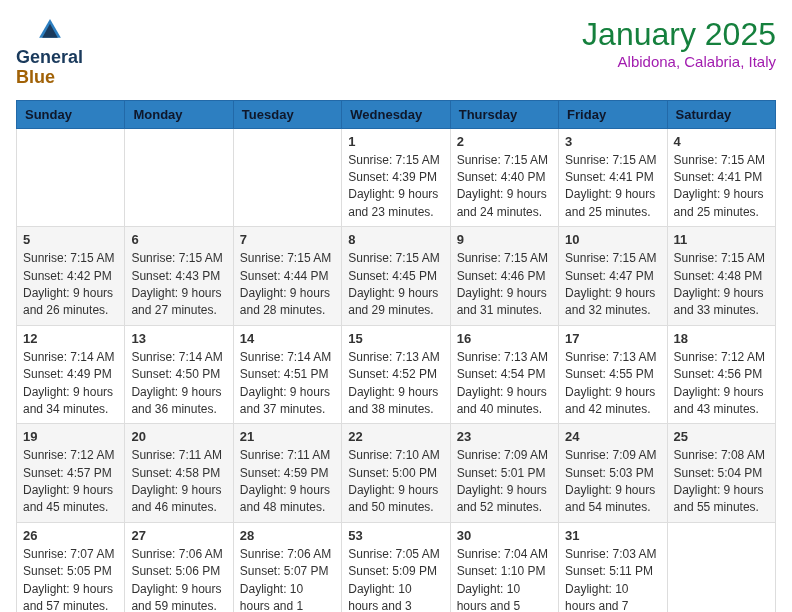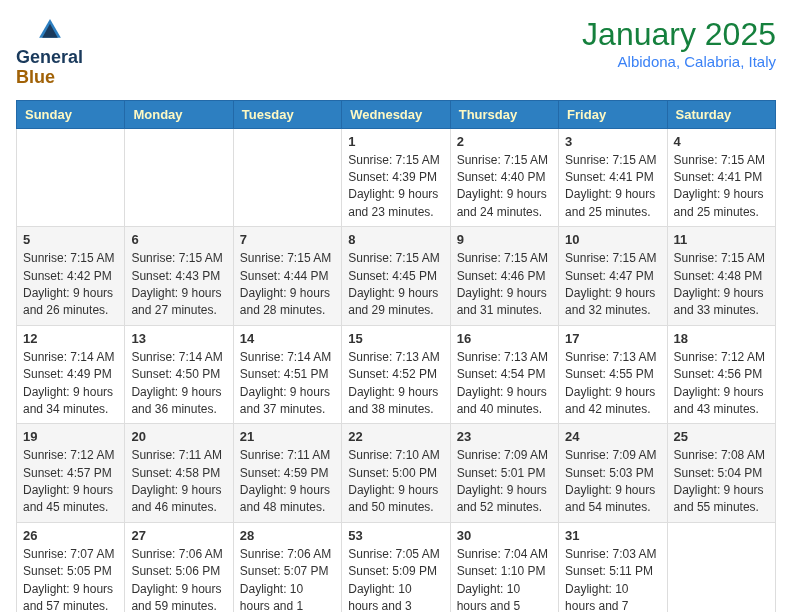--- a/index.html
+++ b/index.html
@@ -38,30 +38,30 @@
     .title-block {
       text-align: right;
     }
     .month-title {
       font-size: 32px;
       font-weight: normal;
       color: #15803d;
     }
     .location {
       font-size: 15px;
-      color: #3b82f6;
+      color: #a21caf;
     }
     .calendar {
       width: 100%;
       border-collapse: collapse;
       border: 1px solid #ccc;
     }
     .calendar th {
       background: #2d7fc1;
-      color: #fef9c3;
+      color: #0f172a;
       font-size: 13px;
       font-weight: bold;
       padding: 6px 8px;
       text-align: left;
       border: 1px solid #2269a8;
     }
     .calendar td {
       vertical-align: top;
       border: 1px solid #ddd;
       padding: 5px 6px;

